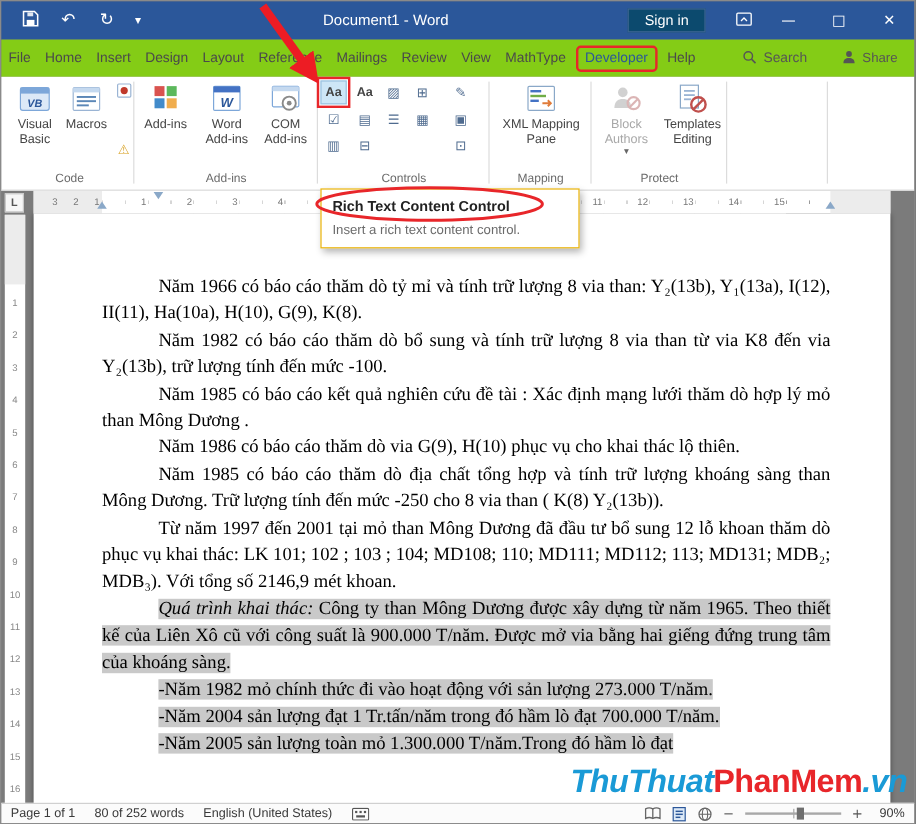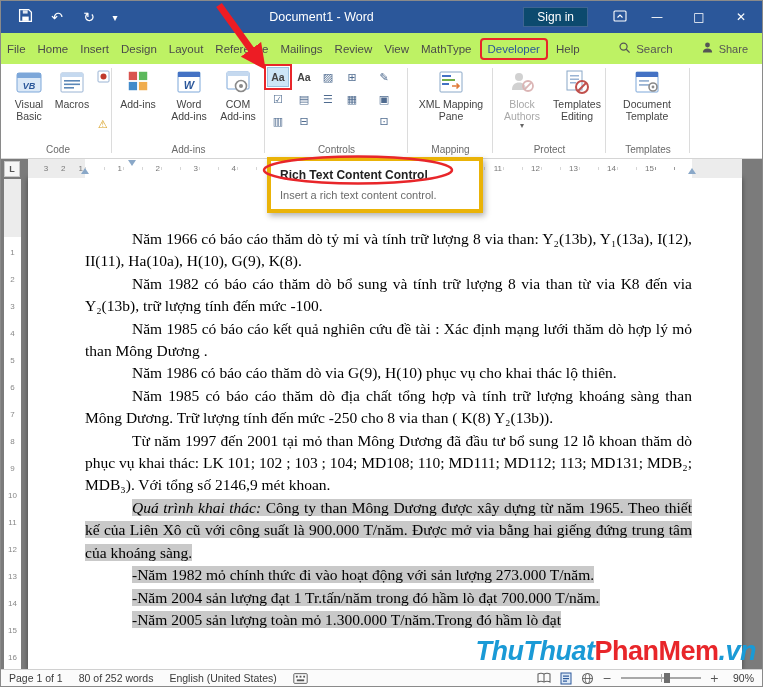--- a/index.html
+++ b/index.html
@@ -16,21 +16,21 @@
   .titlebar { position:absolute; left:0; top:0; right:0; height:32px; background:#2b579a; color:#fff; display:flex; align-items:center; }
   .qat { display:flex; align-items:center; padding-left:8px; z-index:2; }
   .qbtn { width:32px; height:32px; display:flex; align-items:center; justify-content:center; color:#fff; font-size:14px; }
   .qbtn.small { width:20px; font-size:10px; }
   .tb-title { position:absolute; left:0; right:120px; text-align:center; font-size:12.5px; color:#fff; }
   .tb-right { margin-left:auto; display:flex; align-items:center; height:100%; z-index:2; }
   .signin { background:#0c4a6e; border:1px solid #3e6493; color:#fff; font-size:12px; padding:2px 13px; margin-right:16px; }
   .winbtn { width:42px; height:32px; display:flex; align-items:center; justify-content:center; font-size:12px; color:#fff; }
 
   
-  .tabbar { position:absolute; left:0; top:32px; right:0; height:31px; background:#bef264; display:flex; align-items:center; }
+  .tabbar { position:absolute; left:0; top:32px; right:0; height:31px; background:#84cc16; display:flex; align-items:center; }
   .tab { padding:0 6px; height:100%; display:flex; align-items:center; font-size:11.5px; color:#4a4a4a; }
   .tab-developer { height:auto; align-self:center; border:2px solid #e8262a; border-radius:4px; padding:3px 6px; margin:0 2px; color:#2b579a; }
   .tb-search { margin-left:auto; display:flex; align-items:center; gap:5px; font-size:11.5px; color:#555; }
   .tb-share { display:flex; align-items:center; gap:5px; font-size:11px; color:#555; margin-left:28px; padding-right:14px; }
 
   
   .ribbon { position:absolute; left:0; top:63px; right:0; height:95px; background:#fff; border-bottom:1px solid #d5d5d5; }
   .group { position:absolute; top:0; height:94px; }
   .group-label { position:absolute; bottom:3px; left:0; right:0; text-align:center; font-size:10px; color:#6a6a6a; }
   .gdiv { position:absolute; top:4px; width:1px; height:85px; background:#dcdcdc; }
@@ -49,21 +49,21 @@
   .g-controls { left:265px; width:141px; }
   .g-mapping { left:408px; width:83px; }
   .g-protect { left:493px; width:111px; }
   .g-templates { left:606px; width:82px; }
 
   .ctl { position:absolute; width:22px; height:20px; display:flex; align-items:center; justify-content:center; font-size:11px; color:#4f6b8f; border:1px solid transparent; }
   .ctl.txt { font-weight:bold; font-size:10.5px; color:#444; }
   .ctl.rich { background:#cde6f7; border-color:#9bc2e0; outline:2px solid #e8262a; outline-offset:1px; }
 
   
-  .tooltip { position:absolute; left:266px; top:156px; width:216px; background:#fff; border:4px solid #eab308; box-shadow:2px 3px 6px rgba(0,0,0,.3); z-index:50; padding:7px 9px 8px; }
+  .tooltip { position:absolute; left:266px; top:156px; width:216px; background:#fff; border:1px solid #eab308; box-shadow:2px 3px 6px rgba(0,0,0,.3); z-index:50; padding:7px 9px 8px; }
   .tt-title { font-size:12px; font-weight:bold; color:#222; margin-bottom:7px; }
   .tt-desc { font-size:11px; color:#6b6b6b; }
   .anno-ellipse { position:absolute; left:260px; top:154px; z-index:55; pointer-events:none; }
   .anno-arrow { position:absolute; left:190px; top:0; z-index:70; pointer-events:none; }
 
   
   .corner { position:absolute; left:3px; top:160px; width:16px; height:16px; background:#f6f6f6; border:1px solid #c9c9c9; display:flex; align-items:center; justify-content:center; font-size:9px; font-weight:bold; color:#555; z-index:5; }
   .h-ruler { position:absolute; left:27px; top:158px; width:714px; height:19px; background:#fff; z-index:4; }
   .hr-shade { position:absolute; top:0; bottom:0; background:#ececec; }
   .hr-shade.l { left:0; width:57px; }
@@ -300,36 +300,20 @@
               <circle cx="18" cy="18" r="6" fill="none" stroke="#c0504d" stroke-width="2"></circle>
               <line x1="14" y1="22" x2="22" y2="14" stroke="#c0504d" stroke-width="2"></line>
             </svg>
           </span>
         <span class="blabel">Templates Editing</span>
       </button>
       <div class="group-label">Protect</div>
     </div>
     <div class="gdiv" style="left:604px"></div>
 
-    <div class="group g-templates">
-      <button class="bigbtn" style="left:5px;width:70px;">
-        <span class="bicon">
-            <svg width="26" height="26" viewBox="0 0 26 26">
-              <rect x="2" y="3" width="22" height="20" rx="1" fill="#fff" stroke="#7da7d9"></rect>
-              <rect x="2" y="3" width="22" height="5" fill="#4472c4"></rect>
-              <rect x="5" y="11" width="10" height="1.8" fill="#9ab4d4"></rect>
-              <rect x="5" y="15" width="10" height="1.8" fill="#9ab4d4"></rect>
-              <circle cx="19" cy="18" r="4" fill="none" stroke="#8a8a8a" stroke-width="1.6"></circle>
-              <circle cx="19" cy="18" r="1.4" fill="#8a8a8a"></circle>
-            </svg>
-          </span>
-        <span class="blabel">Document Template</span>
-      </button>
-      <div class="group-label">Templates</div>
-    </div>
     <div class="gdiv" style="left:688px"></div>
   </div>
 
   <div class="corner">
       <span>L</span>
     </div>
   <div class="h-ruler">
     <div class="hr-shade l"></div>
     <div class="hr-shade r"></div>
     <div class="hr-ticks"></div>

